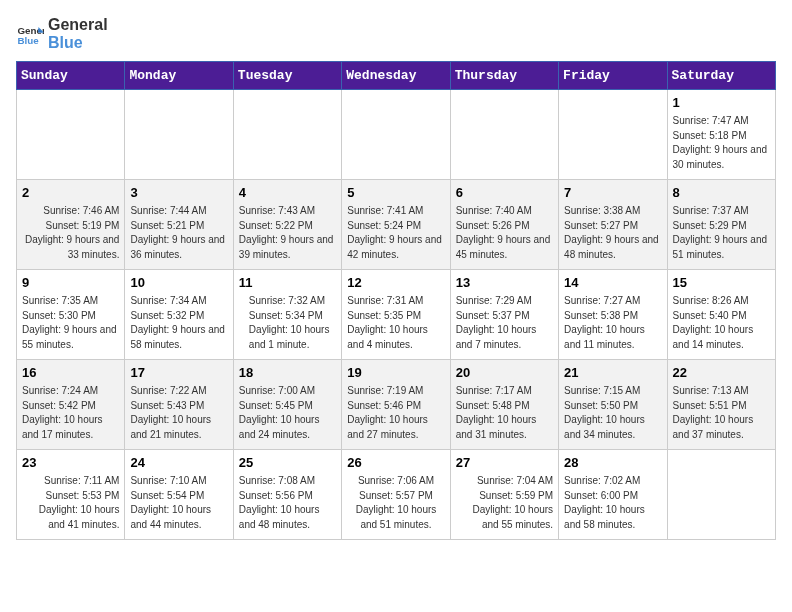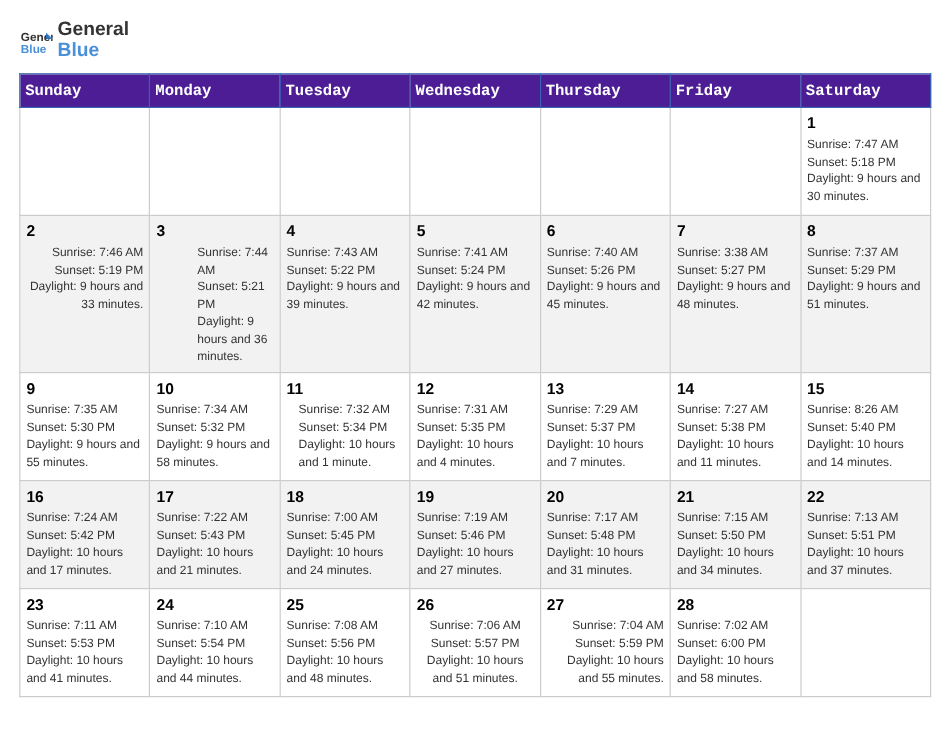--- a/index.html
+++ b/index.html
@@ -131,21 +131,21 @@
       </tr>
       <tr>
         <td>
           <span class="day-number">2</span>
           <div class="day-info" style="white-space: pre-line; text-align: right;">Sunrise: 7:46 AM
 Sunset: 5:19 PM
 Daylight: 9 hours and 33 minutes.</div>
         </td>
         <td>
           <span class="day-number">3</span>
-          <div class="day-info" style="white-space: pre-line; margin-left: 34px;">Sunrise: 7:44 AM
+          <div class="day-info" style="white-space: pre-line;">Sunrise: 7:44 AM
 Sunset: 5:21 PM
 Daylight: 9 hours and 36 minutes.</div>
         </td>
         <td>
           <span class="day-number">4</span>
           <div class="day-info" style="white-space: pre-line;">Sunrise: 7:43 AM
 Sunset: 5:22 PM
 Daylight: 9 hours and 39 minutes.</div>
         </td>
         <td>
@@ -257,21 +257,21 @@
         <td>
           <span class="day-number">22</span>
           <div class="day-info" style="white-space: pre-line;">Sunrise: 7:13 AM
 Sunset: 5:51 PM
 Daylight: 10 hours and 37 minutes.</div>
         </td>
       </tr>
       <tr>
         <td>
           <span class="day-number">23</span>
-          <div class="day-info" style="white-space: pre-line;">Sunrise: 7:11 AM
+          <div class="day-info" style="white-space: pre-line; text-align: right;">Sunrise: 7:11 AM
 Sunset: 5:53 PM
 Daylight: 10 hours and 41 minutes.</div>
         </td>
         <td>
           <span class="day-number">24</span>
           <div class="day-info" style="white-space: pre-line;">Sunrise: 7:10 AM
 Sunset: 5:54 PM
 Daylight: 10 hours and 44 minutes.</div>
         </td>
         <td>

